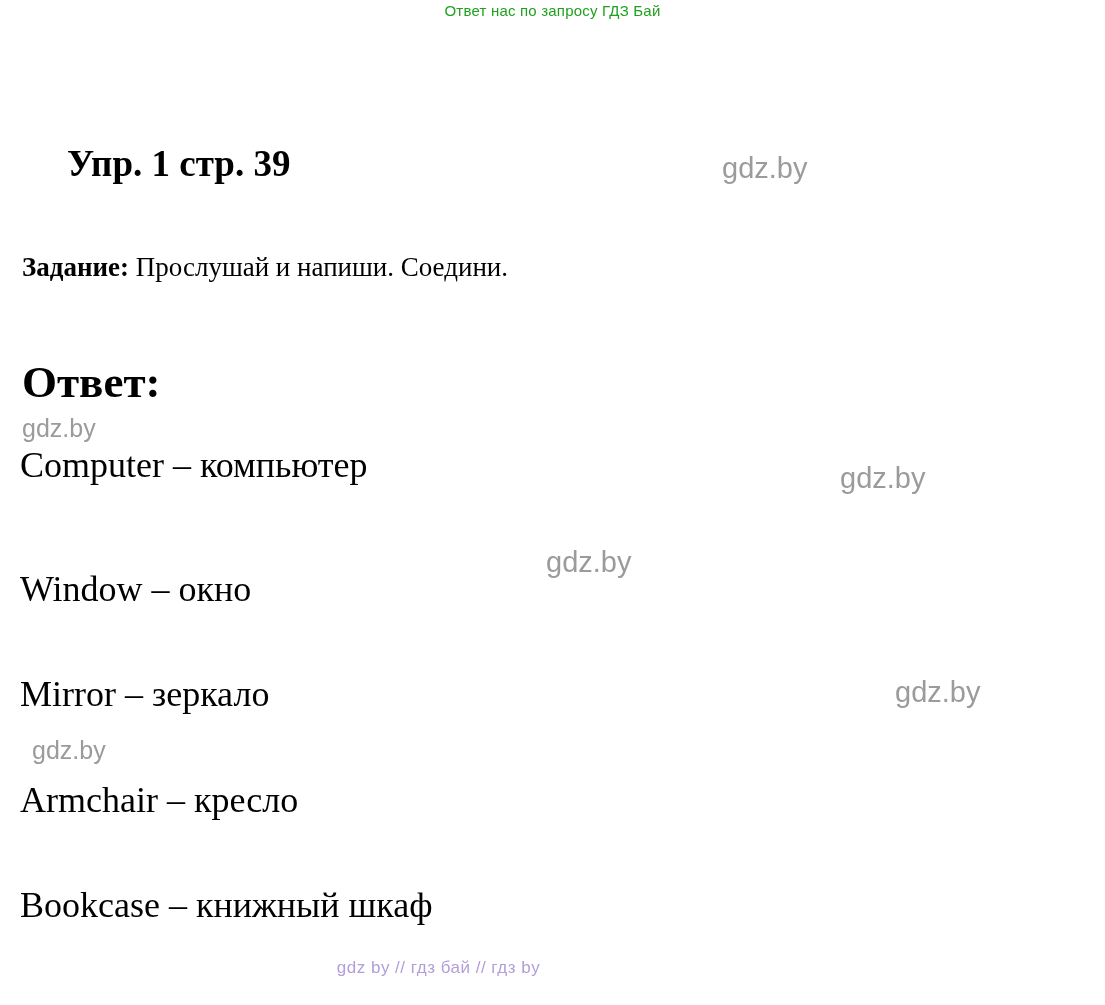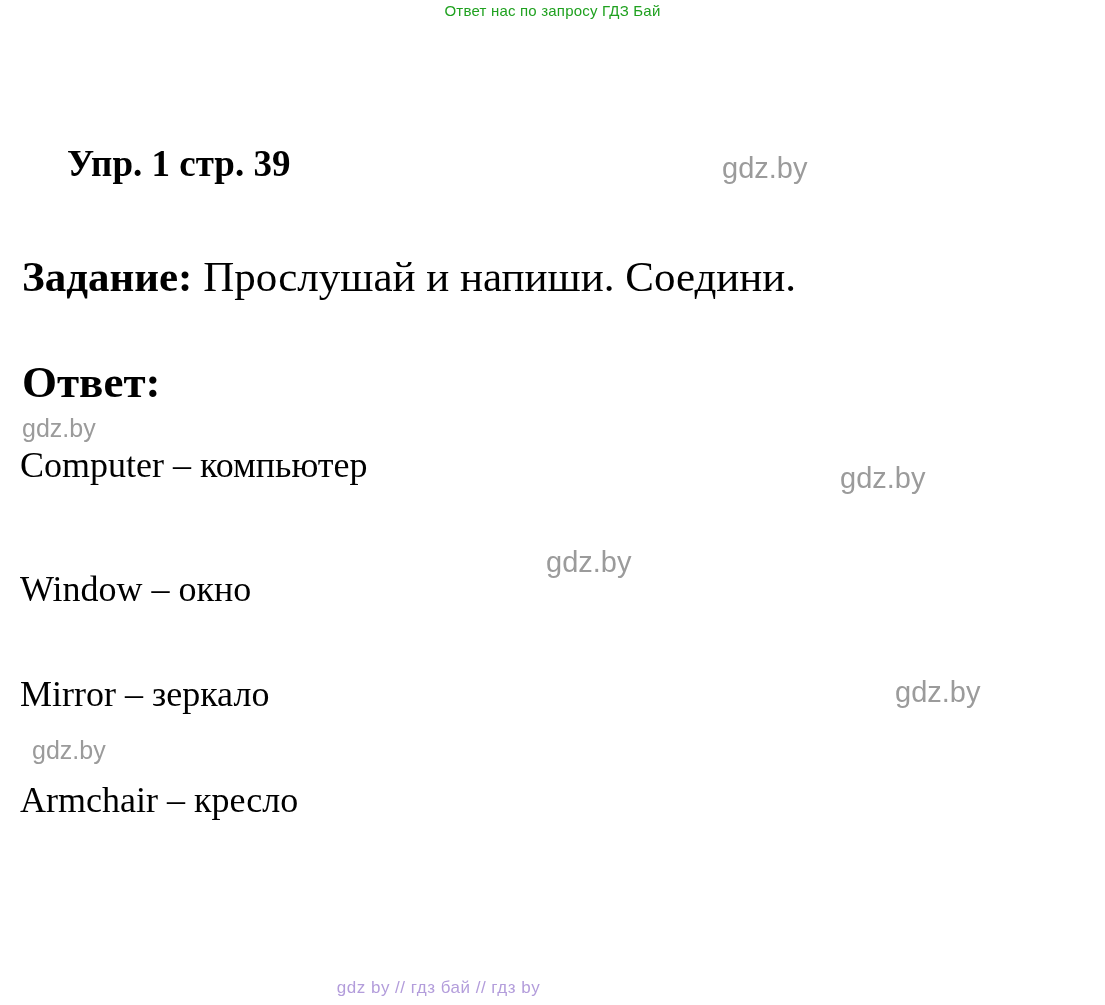--- a/index.html
+++ b/index.html
@@ -44,21 +44,21 @@
     top: 142px;
     left: 22px;
     font-size: 37px;
     font-weight: bold;
     margin-left: 45px;
   }
   .task-line {
     position: absolute;
     top: 252px;
     left: 22px;
-    font-size: 43px;
+    font-size: 27px;
     white-space: nowrap;
   }
   .task-line .task-label {
     font-weight: bold;
   }
   .answer-label {
     position: absolute;
     top: 356px;
     left: 22px;
     font-size: 45px;
@@ -87,21 +87,21 @@
 
   .wm-1 { top: 152px; left: 722px; }
   .wm-2 { top: 414px; left: 22px; }
   .wm-3 { top: 462px; left: 840px; }
   .wm-4 { top: 546px; left: 546px; }
   .wm-5 { top: 676px; left: 895px; }
   .wm-6 { top: 736px; left: 32px; }
 
   .bottom-bar {
     position: absolute;
-    top: 978px;
+    top: 958px;
     left: 0;
     width: 877px;
     text-align: center;
     font-family: "Liberation Sans", sans-serif;
     font-size: 17px;
     color: #b39ddb;
     letter-spacing: 0.5px;
   }
 </style>
 </head>
@@ -117,20 +117,21 @@
   <div class="task-line">
     <span class="task-label">Задание:</span><span> Прослушай и напиши. Соедини.</span>
   </div>
 
   <div class="answer-label">Ответ:</div>
 
   <div class="answer-item item-0">Computer – компьютер</div>
   <div class="answer-item item-1">Window – окно</div>
   <div class="answer-item item-2">Mirror – зеркало</div>
   <div class="answer-item item-3">Armchair – кресло</div>
+  <div class="answer-item item-4">Bookcase – книжный шкаф</div>
 
   <div class="wm wm-big wm-1">gdz.by</div>
   <div class="wm wm-small wm-2">gdz.by</div>
   <div class="wm wm-big wm-3">gdz.by</div>
   <div class="wm wm-big wm-4">gdz.by</div>
   <div class="wm wm-big wm-5">gdz.by</div>
   <div class="wm wm-small wm-6">gdz.by</div>
 
   <div class="bottom-bar">gdz by  //  гдз бай  //  гдз by</div>
 

